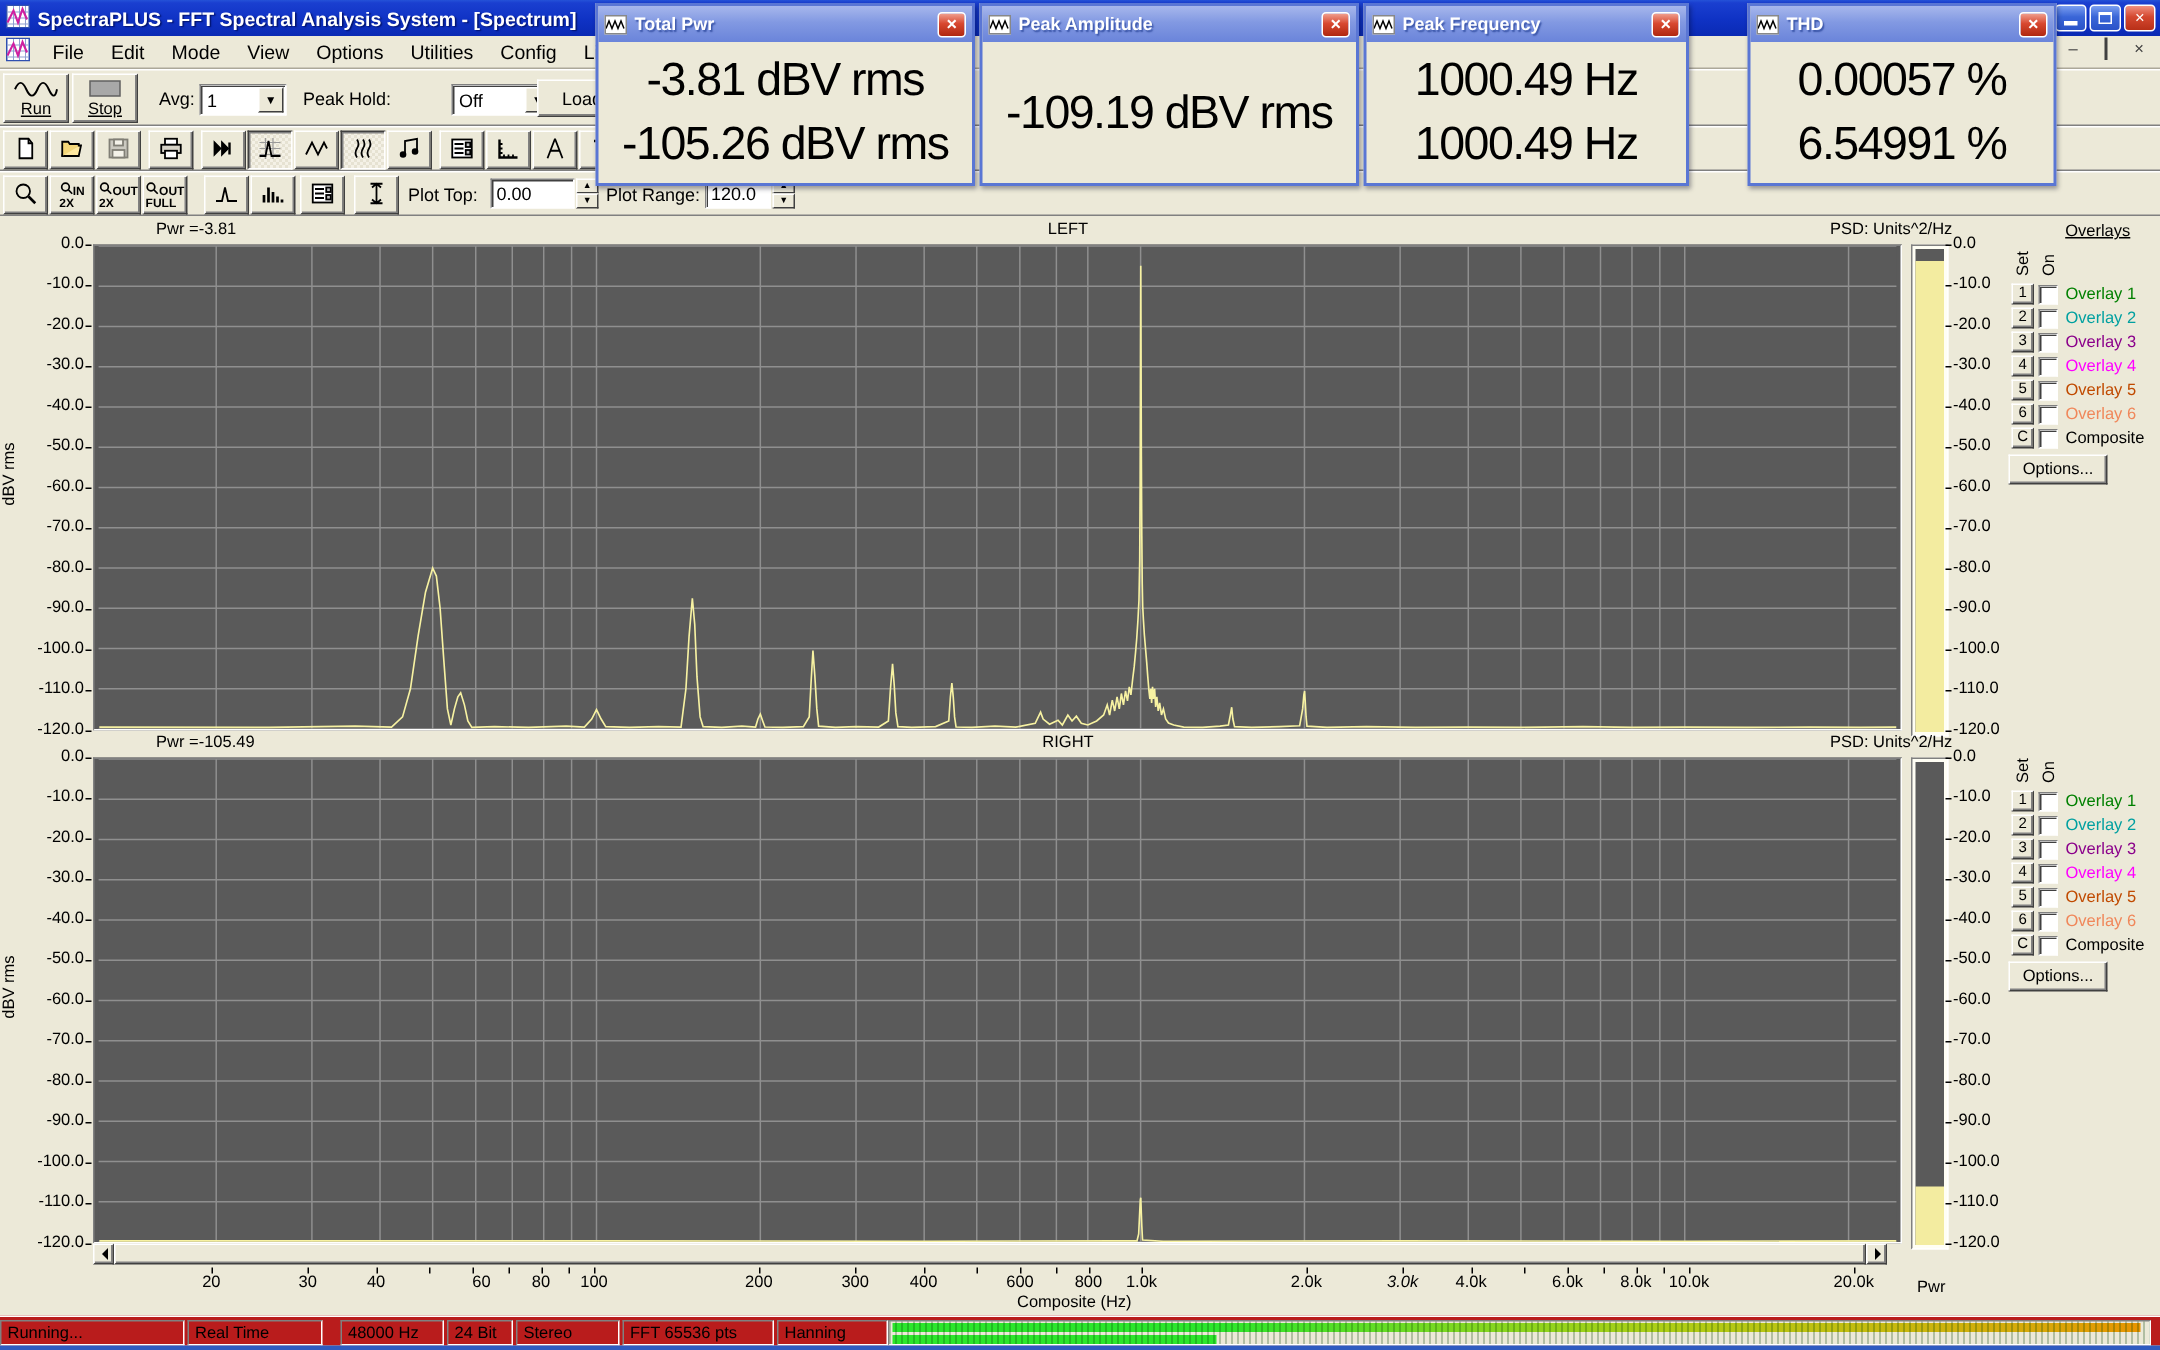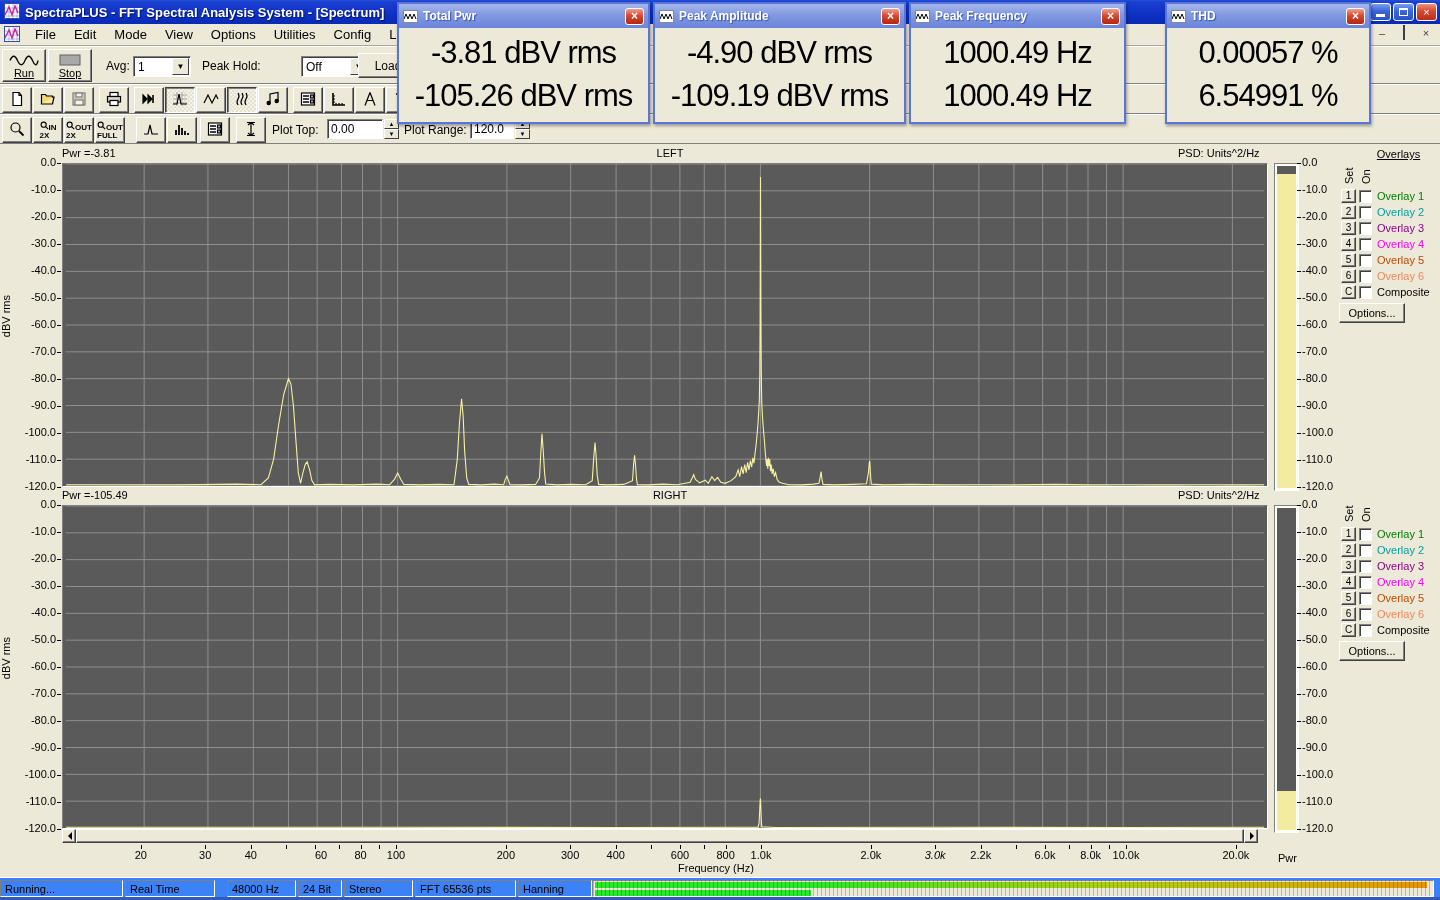--- a/index.html
+++ b/index.html
@@ -63,21 +63,21 @@
   .fwin .ftitle .txt { color:#fff; font-weight:bold; font-size:12px; margin-left:5px; flex:1;
     text-shadow:1px 1px 1px #3a55a8; }
   .fclose { width:19px; height:17px; border-radius:3px; border:1px solid #fff;
     background:linear-gradient(#f0a090,#d84830 45%,#b02810); color:#fff; font-size:12px;
     line-height:15px; text-align:center; font-weight:bold; }
   .fbody { height:92px; display:flex; flex-direction:column; justify-content:center; }
   .fval { font-size:31px; letter-spacing:-1px; text-align:center; line-height:43px; white-space:nowrap; }
 
   
   #client { position:absolute; left:0; top:144px; width:1440px; height:733px; background:#ECE9D8; }
-  .phdr { position:absolute; font-size:11px; white-space:nowrap; }
+  .phdr { position:absolute; font-size:11px; white-space:nowrap;margin-left:42px; }
   .plotsvg { position:absolute; left:62px; width:1206px; height:324px; background:#5A5A5A;
     border:1px solid #808080; border-right-color:#fff; border-bottom-color:#fff; }
   .ytick { position:absolute; width:50px; text-align:right; font-size:11px; }
   .ydash { position:absolute; width:4px; height:1px; background:#000; }
   .ylab-rot { position:absolute; left:0px; width:16px; font-size:11px;
     writing-mode:vertical-rl; transform:rotate(180deg); text-align:center; }
   .meter { position:absolute; left:1274px; width:25px; background:#fffef4;
     border:1px solid; border-color:#808080 #fff #fff #808080; }
   .meter .fillwrap { position:absolute; left:2px; top:2px; right:2px; bottom:2px; background:#5A5A5A; }
   .meter .fill { position:absolute; left:0; right:0; bottom:0; background:#F3ECA0; }
@@ -106,21 +106,21 @@
   .arrow-l { width:0; height:0; border:4px solid transparent; border-right-color:#000; margin:2px 0 0 1px; }
   .arrow-r { width:0; height:0; border:4px solid transparent; border-left-color:#000; margin:2px 0 0 5px; }
   .sthumb { position:absolute; left:14px; top:0; width:1168px; height:14px; background:#ECE9D8;
     border:1px solid; border-color:#fff #404040 #404040 #fff; box-shadow:inset -1px -1px 0 #808080; }
   .xtickmark { position:absolute; width:1px; height:4px; background:#000; top:701px; }
   .xticklab { position:absolute; top:705px; font-size:11px; transform:translateX(-50%); }
   #freqlabel { position:absolute; top:718px; font-size:11px; }
   #pwrlabel { position:absolute; top:708px; left:1278px; font-size:11px; }
 
   
-  #statusbar { position:absolute; left:0; top:877px; width:1440px; height:20px; background:#3b82f6;
+  #statusbar { position:absolute; left:0; top:877px; width:1440px; height:20px; background:#b91c1c;
     border-top:1px solid #fff; }
   .sfield { position:absolute; top:2px; height:17px; border:1px solid; border-color:#808080 #fff #fff #808080;
     font-size:11px; padding:2px 4px; white-space:nowrap; overflow:hidden; }
   #smeter { position:absolute; top:2px; left:592px; width:842px; height:17px;
     border:1px solid; border-color:#808080 #fff #fff #808080; background:#ECE9D8; }
   .sbar { position:absolute; left:2px; height:6px; }
   .sbar.top { top:1px; width:832px;
     background:linear-gradient(90deg,#2ce62c 0%,#2ce62c 26%,#7ed822 45%,#aece16 62%,#c4bc10 78%,#d8a80a 92%,#e89400 100%); }
   .sbar.bot { top:9px; width:216px; background:#2ce62c; }
   .stripes { position:absolute; left:0; top:0; right:0; bottom:0;
@@ -350,21 +350,20 @@
     </div>
     <div class="fwin" style="left: 653px; width: 253px;">
       <div class="ftitle">
         <span style="width: 15px; height: 13px; background: rgb(255, 255, 255); border: 1px solid rgb(136, 136, 136); display: inline-block;"><svg width="13" height="11" viewBox="0 0 13 11" fill="none" stroke="#000" stroke-width="1">
             <path d="M0 8 2 3l2 5 2-5 2 5 2-5 2 5"></path>
           </svg></span>
         <span class="txt">Peak Amplitude</span>
         <span class="fclose">×</span>
       </div>
       <div class="fbody">
-        <div class="fval">-4.90 dBV rms</div>
         <div class="fval">-109.19 dBV rms</div>
       </div>
     </div>
     <div class="fwin" style="left: 909px; width: 217px;">
       <div class="ftitle">
         <span style="width: 15px; height: 13px; background: rgb(255, 255, 255); border: 1px solid rgb(136, 136, 136); display: inline-block;"><svg width="13" height="11" viewBox="0 0 13 11" fill="none" stroke="#000" stroke-width="1">
             <path d="M0 8 2 3l2 5 2-5 2 5 2-5 2 5"></path>
           </svg></span>
         <span class="txt">Peak Frequency</span>
         <span class="fclose">×</span>
@@ -639,33 +638,33 @@
     <div class="xtickmark" style="left: 704.461px;"></div>
     <div class="xtickmark" style="left: 725.628px;"></div>
     <div class="xticklab" style="left: 725.628px;">800</div>
     <div class="xtickmark" style="left: 761px;"></div>
     <div class="xticklab" style="left: 761px;">1.0k</div>
     <div class="xtickmark" style="left: 870.876px;"></div>
     <div class="xticklab" style="left: 870.876px;">2.0k</div>
     <div class="xtickmark" style="left: 935.149px;"></div>
     <div class="xticklab" style="left: 935.149px; font-style: italic;">3.0k</div>
     <div class="xtickmark" style="left: 980.752px;"></div>
-    <div class="xticklab" style="left: 980.752px;">2.2k</div>
+    <div class="xticklab" style="left: 980.752px;">4.0k</div>
     <div class="xtickmark" style="left: 1016.12px;"></div>
     <div class="xtickmark" style="left: 1045.03px;"></div>
     <div class="xticklab" style="left: 1045.03px;">6.0k</div>
     <div class="xtickmark" style="left: 1069.46px;"></div>
     <div class="xtickmark" style="left: 1090.63px;"></div>
     <div class="xticklab" style="left: 1090.63px;">8.0k</div>
     <div class="xtickmark" style="left: 1109.3px;"></div>
     <div class="xtickmark" style="left: 1126px;"></div>
     <div class="xticklab" style="left: 1126px;">10.0k</div>
     <div class="xtickmark" style="left: 1235.88px;"></div>
     <div class="xticklab" style="left: 1235.88px;">20.0k</div>
-    <div id="freqlabel" style="left: 678px;">Frequency (Hz)</div>
+    <div id="freqlabel" style="left: 678px;">Composite (Hz)</div>
     <div id="pwrlabel">Pwr</div>
   </div>
 
 <div id="statusbar">
   <div id="sfields">
       <div class="sfield" style="left: 0px; width: 123px;">Running...</div>
       <div class="sfield" style="left: 125px; width: 90px;">Real Time</div>
       <div class="sfield" style="left: 227px; width: 69px;">48000 Hz</div>
       <div class="sfield" style="left: 298px; width: 44px;">24 Bit</div>
       <div class="sfield" style="left: 344px; width: 69px;">Stereo</div>

